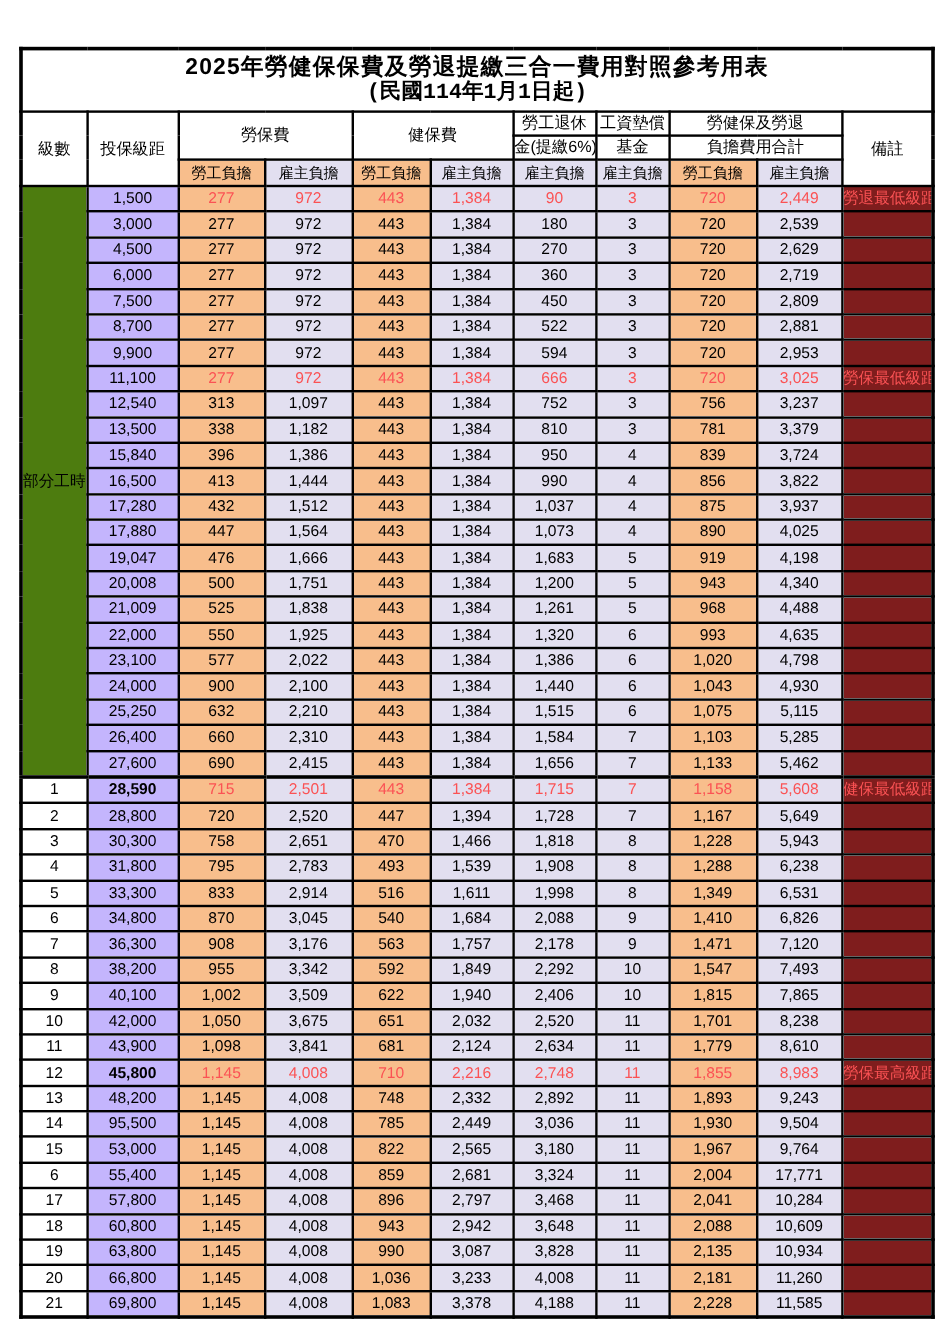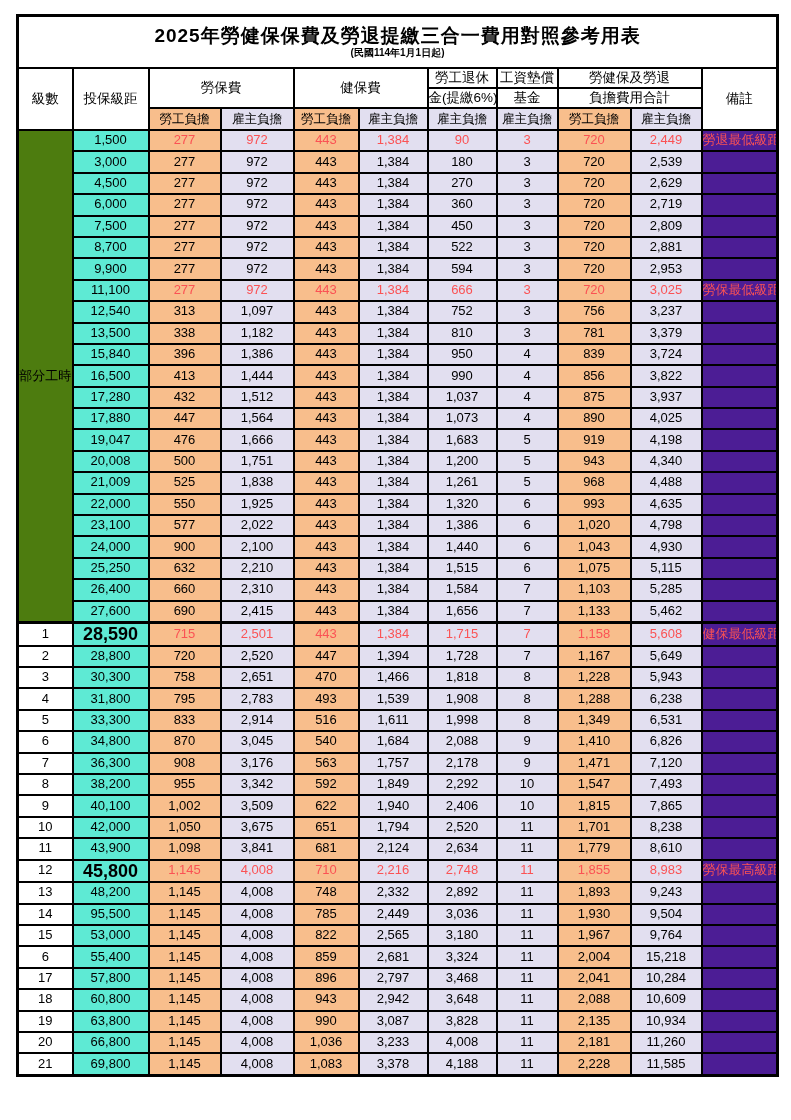--- a/index.html
+++ b/index.html
@@ -6,53 +6,53 @@
     --emp-bg:#F8BE8C;
     --er-bg:#E2DFF0;
     --hl:#FB5254;
   }
   html,body{margin:0;padding:0;background:#fff;}
   body{
     width:791px;height:1120px;
     font-family:"Liberation Sans","DejaVu Sans",sans-serif;
     color:#000;
   }
-  .page{padding:14px 0 0 16px;}
+  .page{padding:39px 0 0 16px;}
   table.fee{
     border-collapse:collapse;
     table-layout:fixed;
     width:761px;
     border:3px solid #000;
   }
   table.fee td{
     border:2px solid #000;
     text-align:center;
     vertical-align:middle;
     padding:0;
     font-size:13px;
     line-height:1.15;
     white-space:nowrap;
     overflow:hidden;
   }
   td.title-cell{height:50px;border-bottom:2px solid #000;}
   .title-line{font-size:19px;font-weight:bold;letter-spacing:1px;}
-  .subtitle-line{font-size:10px;font-weight:bold;}
+  .subtitle-line{font-size:18px;font-weight:bold;font-family:Liberation Mono, monospace;}
   tr.h1 td,tr.h2 td{height:18px;font-size:13.5px;}
   tr.h3 td{height:20px;font-size:12.5px;}
   .sub-emp{background:var(--emp-bg);margin-top:43px;}
   .sub-er{background:var(--er-bg);}
   tr.data{height:19.4px;}
   tr.data td{height:19.4px;}
   td.val.emp{background:var(--emp-bg);}
   td.val.er{background:var(--er-bg);}
   td.level-cell{font-size:13px;background:#fff;}
   td.part-time-cell{font-size:12px;background:#4d7c0f;}
-  td.bracket-cell{font-size:13px;background:#5eead4;}
-  td.bracket-cell.bold{font-weight:bold;font-size:18px;margin-left:23px;}
-  td.remark-cell{font-size:10px;color:var(--hl);background:#4c1d95;padding:0 1px;}
+  td.bracket-cell{font-size:13px;background:#c4b5fd;}
+  td.bracket-cell.bold{font-weight:bold;font-size:13px;margin-left:23px;}
+  td.remark-cell{font-size:10px;color:var(--hl);background:#7f1d1d;padding:0 1px;}
   tr.red-row td.val{color:var(--hl);}
   tr.section-start td{border-top:3px solid #000;}
 </style>
 </head>
 <body>
 
 <div class="page">
   <table class="fee">
     <colgroup>
       <col style="width:55px">
@@ -493,21 +493,21 @@
           <td class="val emp">1,815</td>
           <td class="val er">7,865</td>
           <td class="remark-cell"></td>
         </tr>
         <tr class="data">
           <td class="level-cell">10</td>
           <td class="bracket-cell">42,000</td>
           <td class="val emp">1,050</td>
           <td class="val er">3,675</td>
           <td class="val emp">651</td>
-          <td class="val er">1,794</td>
+          <td class="val er">2,032</td>
           <td class="val er">2,520</td>
           <td class="val er">11</td>
           <td class="val emp">1,701</td>
           <td class="val er">8,238</td>
           <td class="remark-cell"></td>
         </tr>
         <tr class="data">
           <td class="level-cell">11</td>
           <td class="bracket-cell">43,900</td>
           <td class="val emp">1,098</td>
@@ -575,21 +575,21 @@
         <tr class="data">
           <td class="level-cell">6</td>
           <td class="bracket-cell">55,400</td>
           <td class="val emp">1,145</td>
           <td class="val er">4,008</td>
           <td class="val emp">859</td>
           <td class="val er">2,681</td>
           <td class="val er">3,324</td>
           <td class="val er">11</td>
           <td class="val emp">2,004</td>
-          <td class="val er">15,218</td>
+          <td class="val er">17,771</td>
           <td class="remark-cell"></td>
         </tr>
         <tr class="data">
           <td class="level-cell">17</td>
           <td class="bracket-cell">57,800</td>
           <td class="val emp">1,145</td>
           <td class="val er">4,008</td>
           <td class="val emp">896</td>
           <td class="val er">2,797</td>
           <td class="val er">3,468</td>

